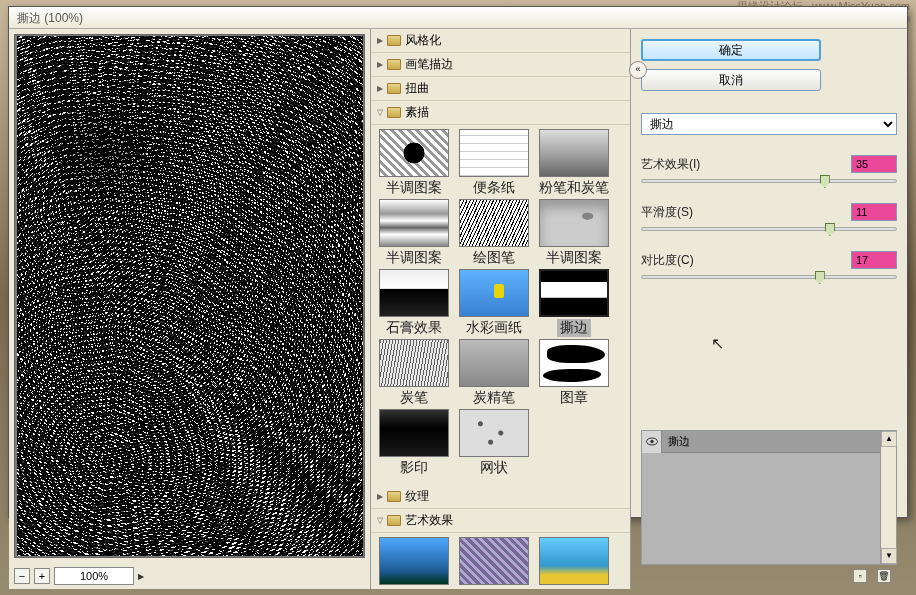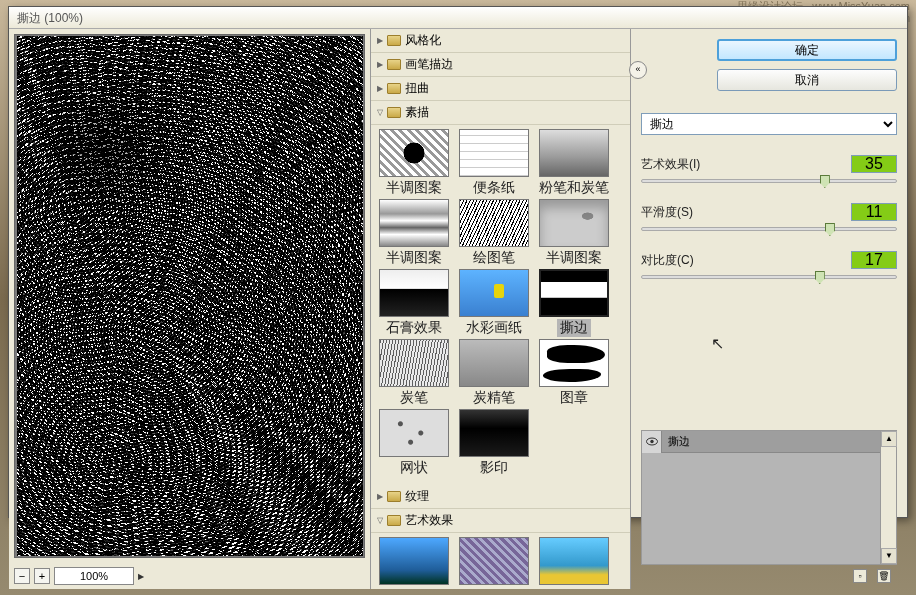--- a/index.html
+++ b/index.html
@@ -192,21 +192,21 @@
       width: 18px;
       height: 18px;
       border: 1px solid #888;
       border-radius: 50%;
       background:#f4f2e8;
       text-align:center;
       line-height:15px;
       font-size:9px;
       cursor:pointer;
     }
-    .btn-row { display:flex; justify-content:flex-end; }
+    .btn-row { display:flex; }
     .btn {
       width: 180px;
       height: 22px;
       margin: 4px 0;
       border: 1px solid #7a9ab8;
       border-radius: 3px;
       background: linear-gradient(180deg,#fdfdfd,#e6e6de);
       font-size: 12px;
       cursor: pointer;
     }
@@ -224,24 +224,24 @@
       display:flex;
       justify-content: space-between;
       align-items:center;
       margin: 10px 0 2px 0;
     }
     .slider-label { color:#222; }
     .slider-val {
       width: 46px;
       height: 18px;
       border:1px solid #7f9db9;
-      background:#84cc16;
-      text-align:center;
+      background:#ec4899;
+      text-align:left;
       padding:0 4px;
-      font-size:16px;
+      font-size:11px;
     }
     .slider-track {
       height: 4px;
       background:#ddd;
       border:1px solid #aaa;
       border-radius:2px;
       margin: 4px 0 10px 0;
       position:relative;
     }
     .slider-thumb {
@@ -388,26 +388,26 @@
             </div>
           <div class="thumb">
               <div class="thumb-img th-conte"></div>
               <div class="thumb-label">炭精笔</div>
             </div>
           <div class="thumb">
               <div class="thumb-img th-stamp"></div>
               <div class="thumb-label">图章</div>
             </div>
           <div class="thumb">
+              <div class="thumb-img th-photocopy"></div>
+              <div class="thumb-label">影印</div>
+            </div>
+          <div class="thumb">
               <div class="thumb-img th-retic"></div>
               <div class="thumb-label">网状</div>
-            </div>
-          <div class="thumb">
-              <div class="thumb-img th-photocopy"></div>
-              <div class="thumb-label">影印</div>
             </div>
         </div>
 
         <div class="category-header">
           <span class="tri">▶</span>
           <span class="folder-icon"></span>
           <span>纹理</span>
         </div>
         <div class="category-header">
           <span class="tri">▽</span>

